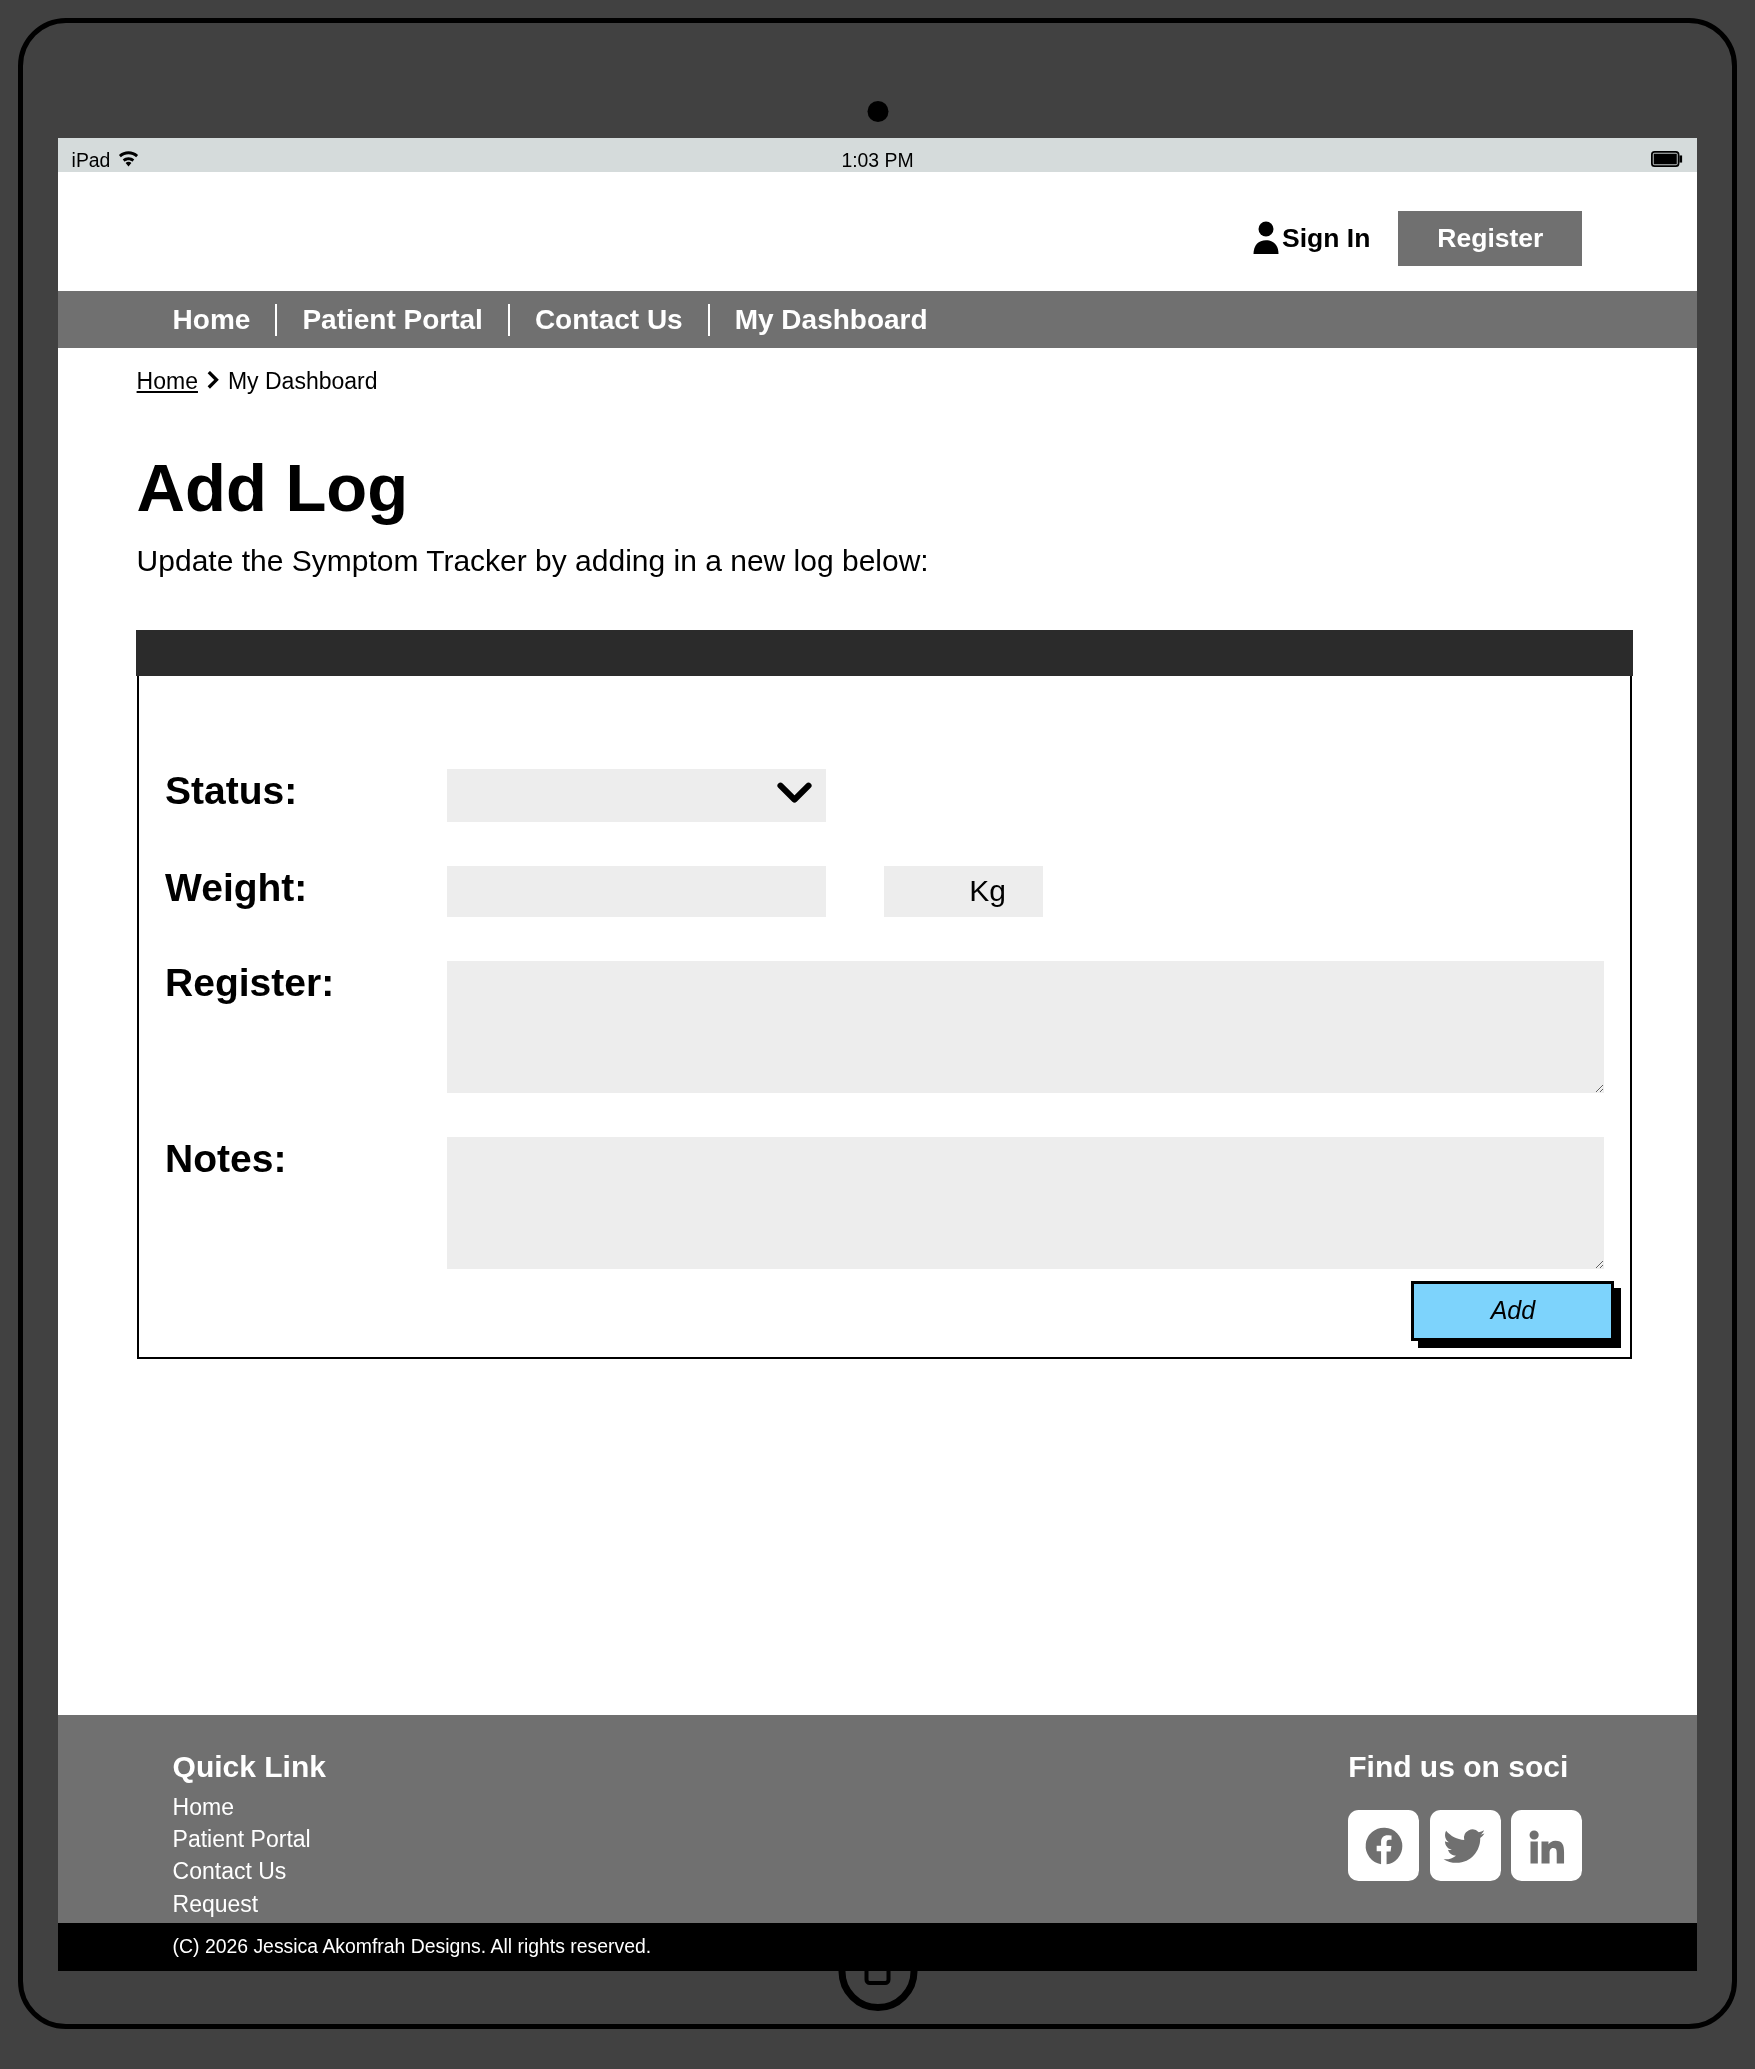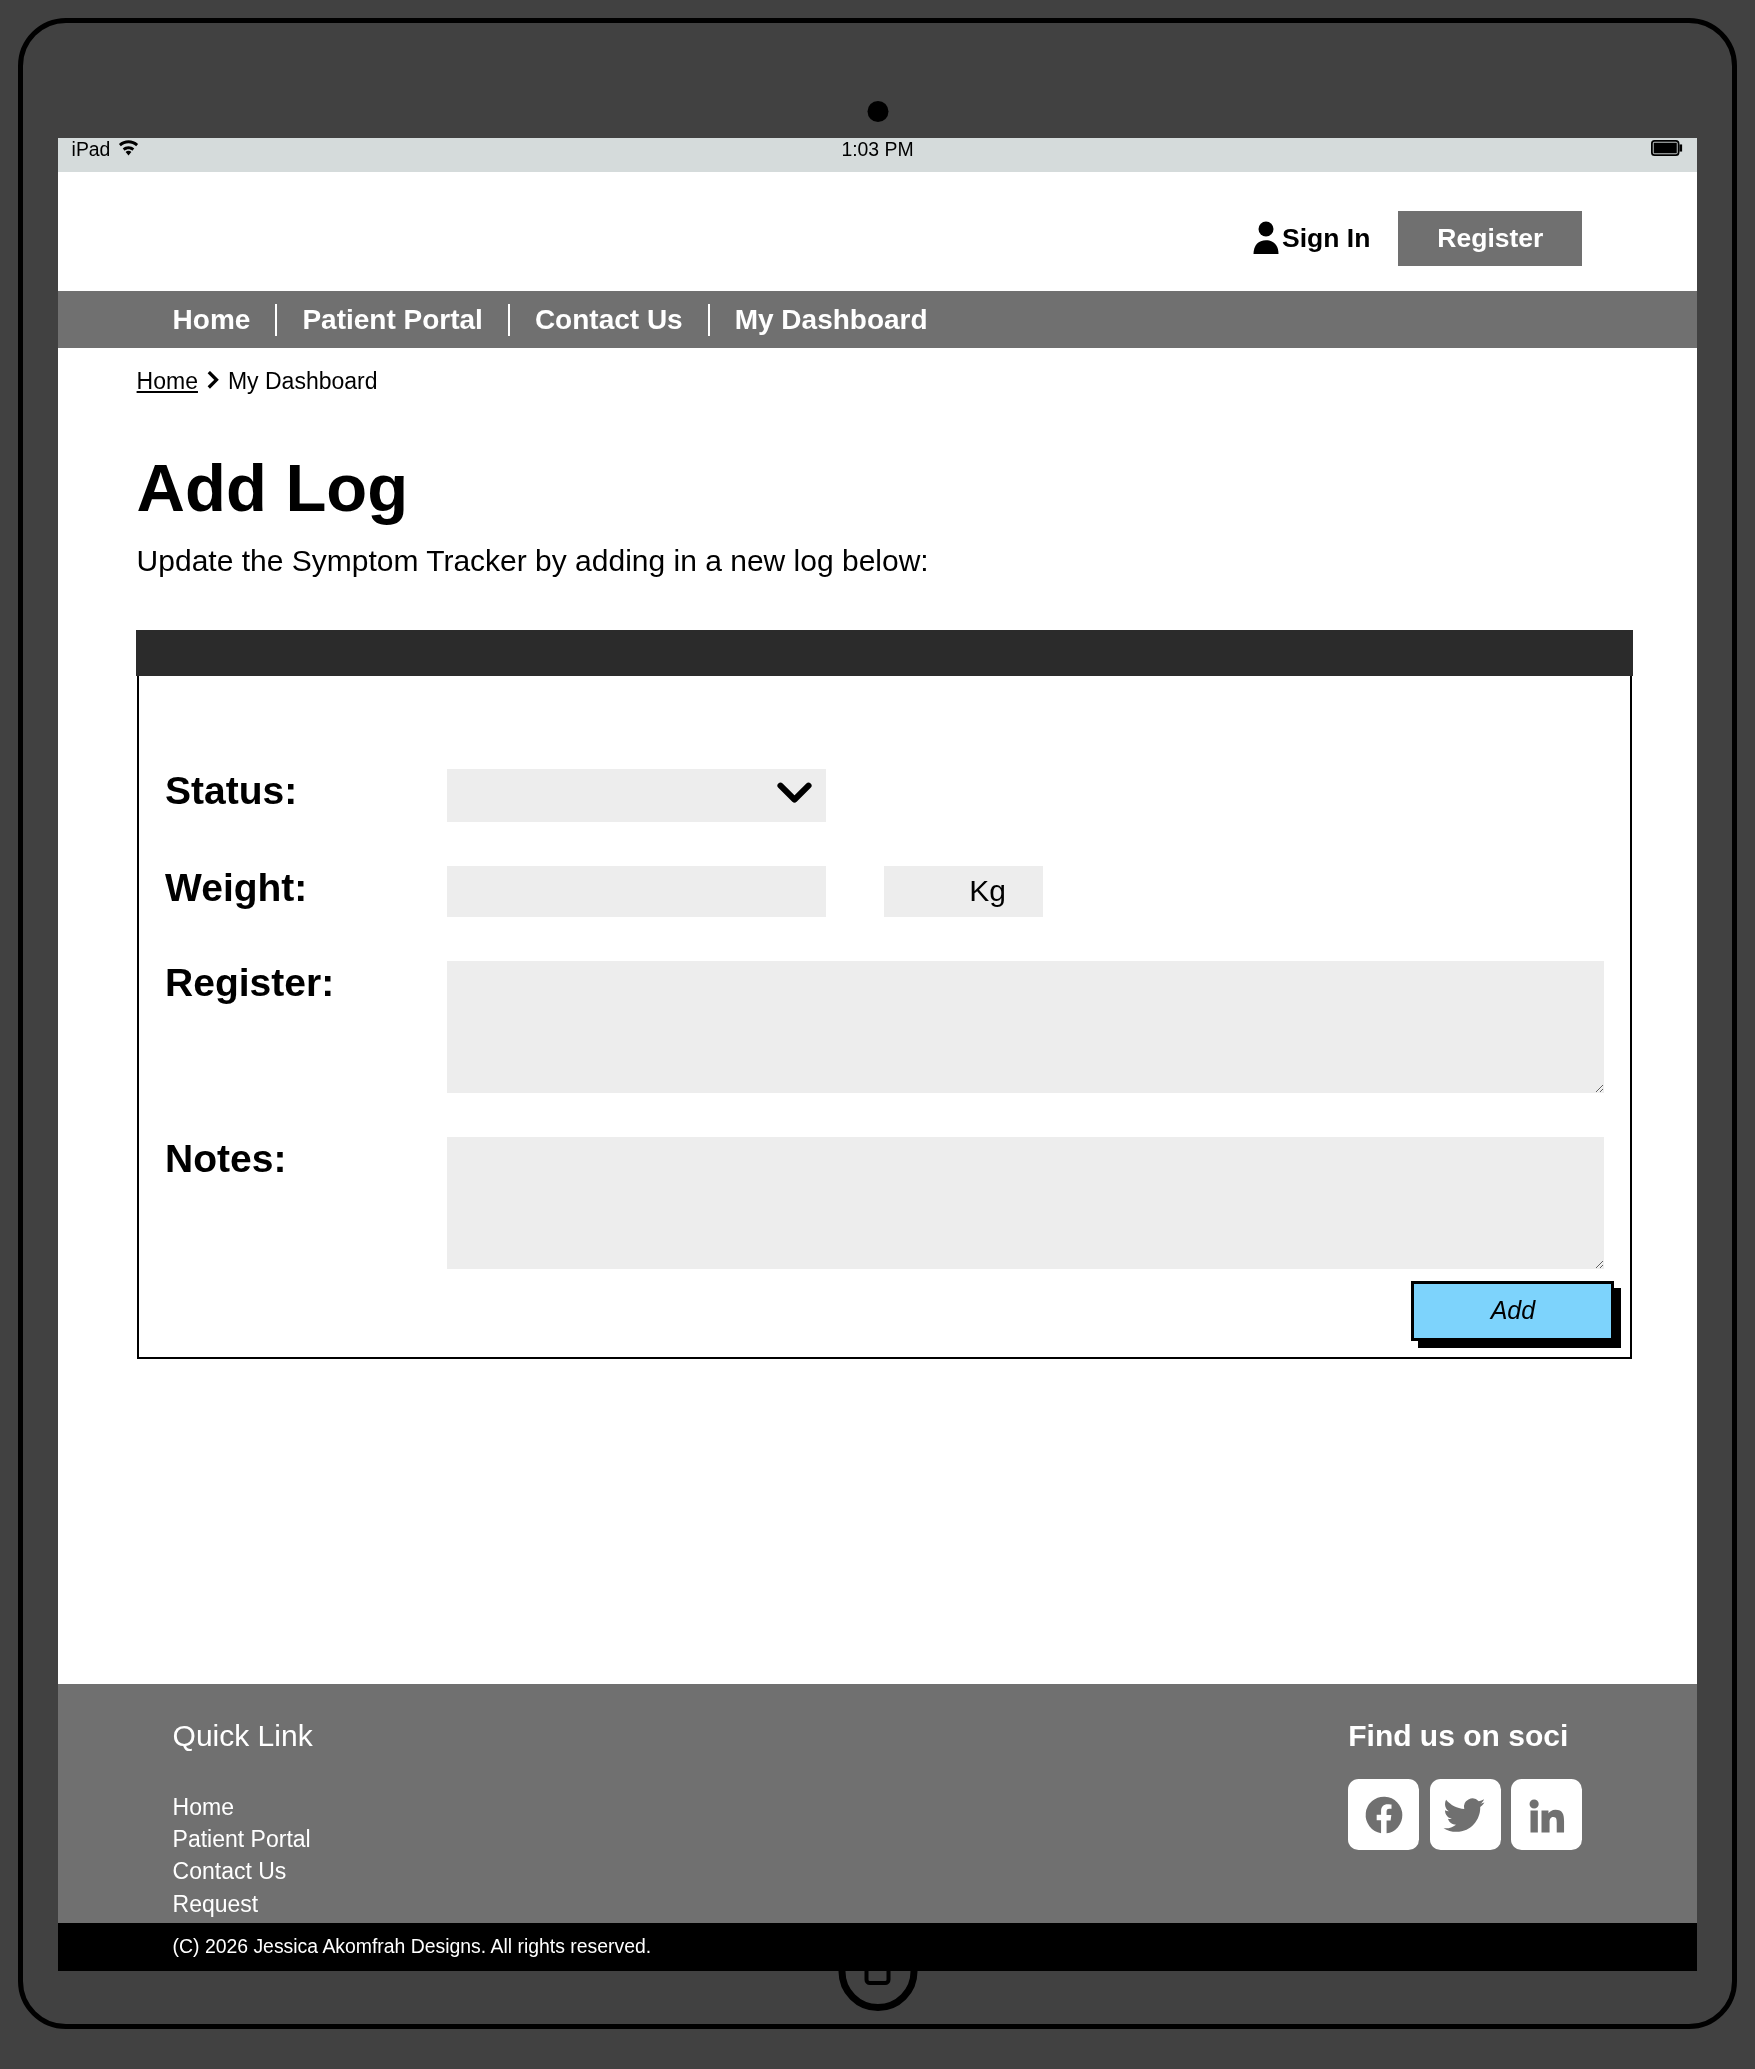--- a/index.html
+++ b/index.html
@@ -2,21 +2,21 @@
 <html style="font-size:14px"><head>
   <meta charset="utf-8">
   <style>
     * { box-sizing: border-box; margin: 0; padding: 0; }
     body { background: #414141; font-family: Arial, Helvetica, sans-serif; display: flex; justify-content: center; padding: 17.6px; }
     .device-frame { background:#414141; border:5.3px solid #000; border-radius:48px; width:1720px; height:2011px; position:relative; padding:44px 35px 53px; }
     .camera { position:absolute; top:78px; left:50%; transform:translateX(-50%); width:21px; height:21px; background:#000; border-radius:50%; }
     .home-btn { position:absolute; bottom:12.4px; left:50%; transform:translateX(-50%); width:79px; height:79px; border:7px solid #000; border-radius:50%; display:flex; align-items:center; justify-content:center; }
     .home-btn-inner { width:26.5px; height:26.5px; border:4.4px solid #000; border-radius:5.3px; }
     .screen { background:#fff; width:100%; height:calc(100% - 71px); margin-top:71px; overflow:hidden; display:flex; flex-direction:column; }
-    .statusbar { background:#d5dbdb; height:34px; display:flex; align-items:flex-start; padding:0 14px; font-size:19.4px; position:relative; }
+    .statusbar { background:#d5dbdb; height:34px; display:flex; align-items:flex-end; padding:0 14px; font-size:19.4px; position:relative; }
     .statusbar-left { display:flex; align-items:center; gap:7px; }
     .wifi-icon svg { width:23px; height:17.6px; }
     .statusbar-center { position:absolute; left:50%; transform:translateX(-50%); font-weight:500; }
     .statusbar-right { margin-left:auto; }
     .battery-icon svg { width:32px; height:16px; }
     .header { background:#fff; padding:39px 115px 25px; display:flex; align-items:center; }
     .logo { font-size:64px; font-weight:900; letter-spacing:0.9px; }
     .hdr-right { margin-left:auto; display:flex; align-items:center; gap:28px; }
     .signin-wrap { display:flex; align-items:center; cursor:pointer; }
     .user-icon svg { width:32px; height:35px; }
@@ -39,21 +39,21 @@
     .form-label { font-size:39px; font-weight:900; width:282px; flex-shrink:0; }
     .select-box { background:#ededed; width:379px; height:53px; position:relative; cursor:pointer; display:flex; align-items:center; justify-content:flex-end; padding-right:14px; }
     .chevron-down svg { width:35px; height:23px; }
     .weight-input { background:#ededed; width:379px; height:51px; border:none; margin-right:58px; }
     .kg-box { background:#ededed; width:159px; height:51px; display:flex; align-items:center; justify-content:center; font-size:30px;padding-left:48px; }
     .textarea { background:#ededed; border:none; height:132px; flex:1; }
     .add-btn-wrap { position:absolute; right:16px; bottom:16px; }
     .add-btn-shadow { position:absolute; top:7px; left:7px; width:203px; height:60px; background:#000; }
     .add-btn { position:relative; background:#7dd3fc; border:3.5px solid #000; width:203px; height:60px; font-size:25px; cursor:pointer;font-style:italic; }
     .footer { background:#707070; color:#fff; padding:35px 115px 0; display:flex; margin-top:auto; min-height:176px; }
-    .quicklinks-h { font-size:30px; font-weight:400; margin-bottom:41px; }
+    .quicklinks-h { font-size:30px; font-weight:700; margin-bottom:10px; }
     .ql-item { font-size:23px; margin-bottom:5.3px; cursor:pointer; }
     .footer-right { margin-left:auto; }
     .social-h { font-size:30px; font-weight:900; margin-bottom:26.5px; }
     .social-icons { display:flex; gap:10.6px; }
     .social-icon { width:71px; height:71px; background:#fff; border-radius:10.6px; display:flex; align-items:center; justify-content:center; cursor:pointer; }
     .social-icon svg { width:44px; height:44px; }
     .copyright { background:#000; color:#fff; padding:12.4px 115px; font-size:19.4px; }
   </style>
 </head>
 <body>

